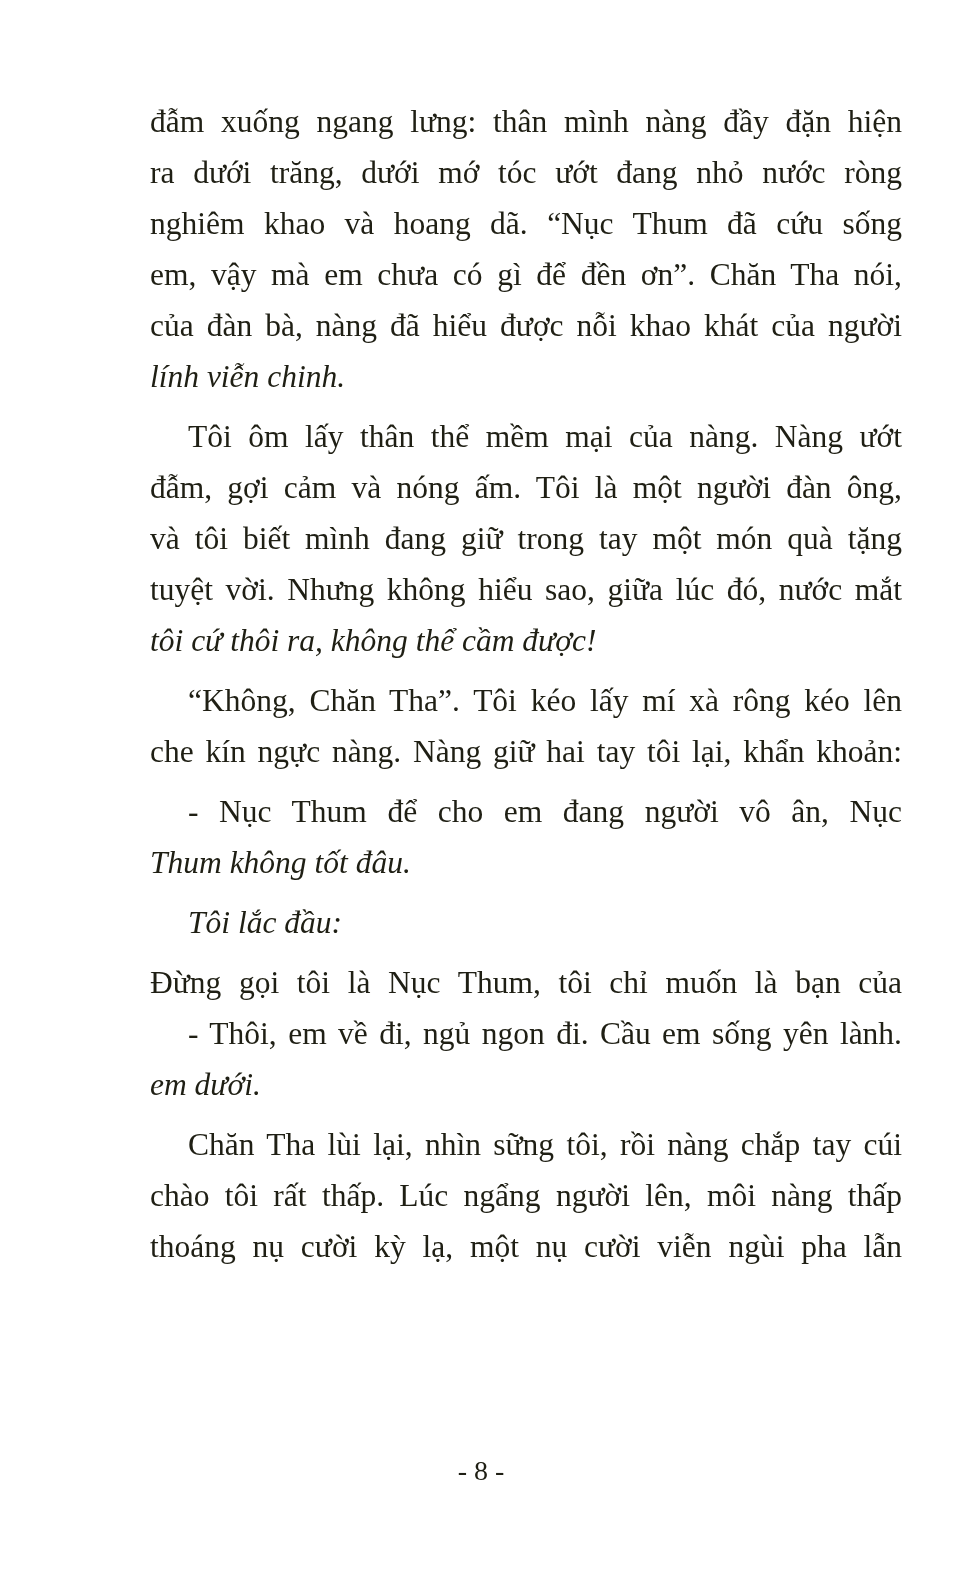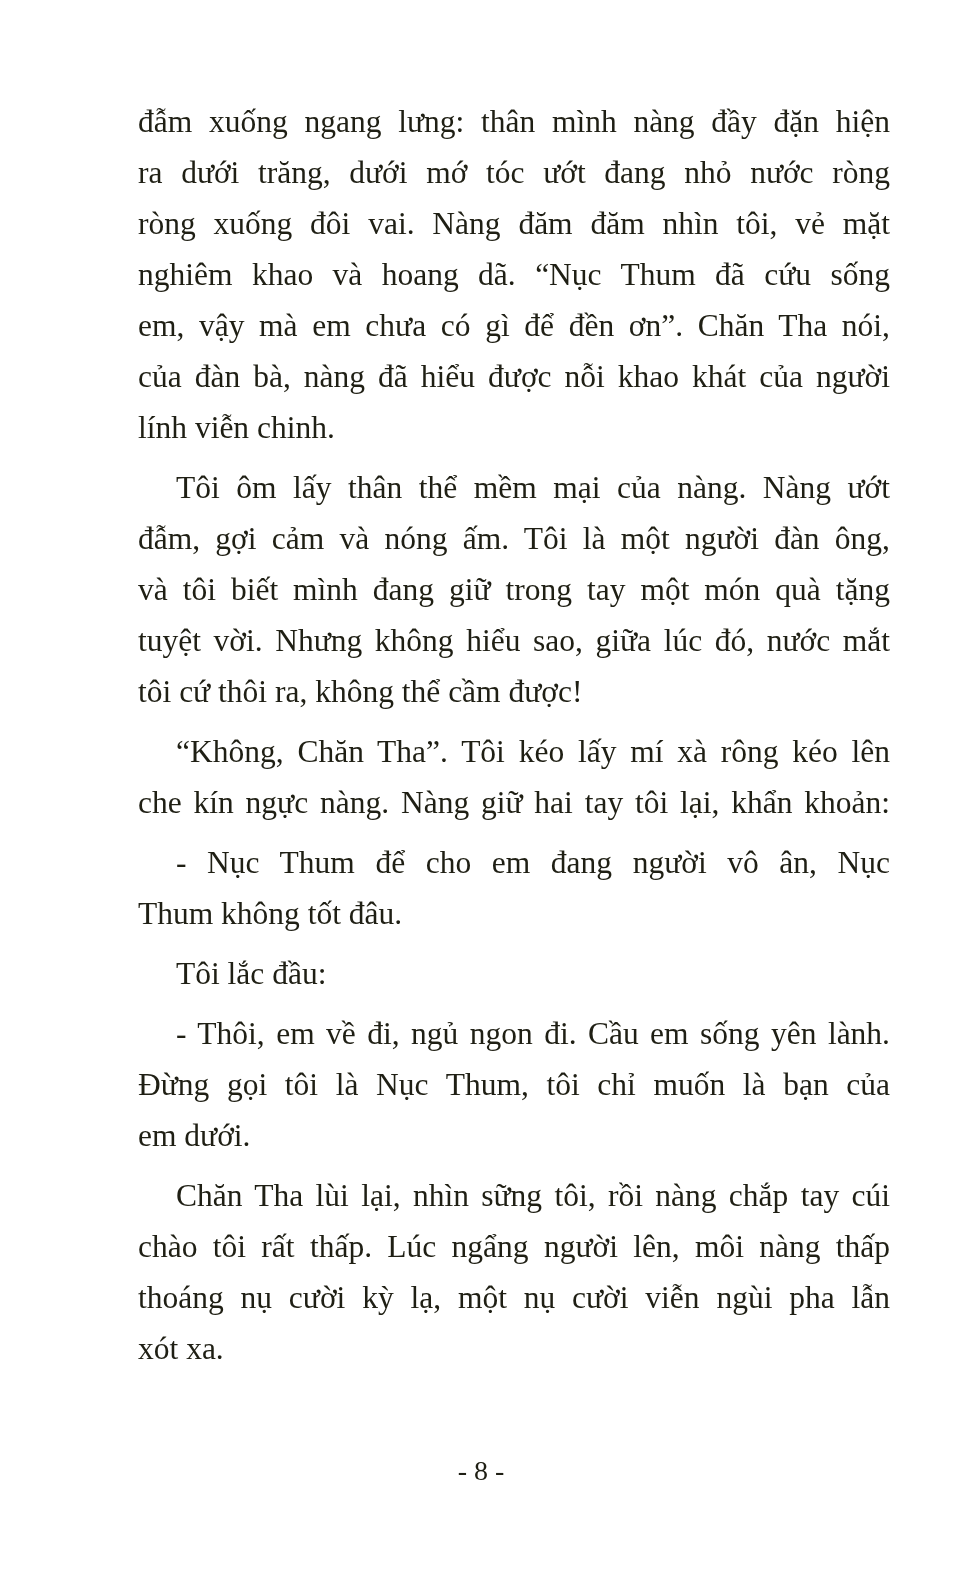--- a/index.html
+++ b/index.html
@@ -8,36 +8,37 @@
       background: #ffffff;
     }
     body {
       width: 962px;
       height: 1576px;
       position: relative;
       overflow: hidden;
     }
     .page {
       position: absolute;
-      left: 138px;
+      left: 150px;
       top: 96px;
       width: 752px;
       font-family: "Liberation Serif", "DejaVu Serif", serif;
       font-size: 31.5px;
       color: #1f1f14;
     }
     .line {
       height: 51px;
       line-height: 51px;
       white-space: nowrap;
       text-align: justify;
       text-align-last: justify;
     }
     .line.last {
       text-align-last: left;
+      font-style: italic;
     }
     .line.indent {
       padding-left: 38px;
     }
     .para {
       margin-bottom: 9px;
     }
     .page-number {
       position: absolute;
       left: 0;
@@ -50,21 +51,20 @@
     }
   </style>
 </head>
 <body>
 
 <div class="page">
 
   <div class="para">
     <div class="line">đẫm xuống ngang lưng: thân mình nàng đầy đặn hiện</div>
     <div class="line">ra dưới trăng, dưới mớ tóc ướt đang nhỏ nước ròng</div>
-    <div class="line">ròng xuống đôi vai. Nàng đăm đăm nhìn tôi, vẻ mặt</div>
     <div class="line">nghiêm khao và hoang dã. “Nục Thum đã cứu sống</div>
     <div class="line">em, vậy mà em chưa có gì để đền ơn”. Chăn Tha nói,</div>
     <div class="line">của đàn bà, nàng đã hiểu được nỗi khao khát của người</div>
     <div class="line last">lính viễn chinh.</div>
   </div>
 
   <div class="para">
     <div class="line indent">Tôi ôm lấy thân thể mềm mại của nàng. Nàng ướt</div>
     <div class="line">đẫm, gợi cảm và nóng ấm. Tôi là một người đàn ông,</div>
     <div class="line">và tôi biết mình đang giữ trong tay một món quà tặng</div>
@@ -80,26 +80,25 @@
   <div class="para">
     <div class="line indent">- Nục Thum để cho em đang người vô ân, Nục</div>
     <div class="line last">Thum không tốt đâu.</div>
   </div>
 
   <div class="para">
     <div class="line indent last">Tôi lắc đầu:</div>
   </div>
 
   <div class="para">
+    <div class="line">Đừng gọi tôi là Nục Thum, tôi chỉ muốn là bạn của</div>
     <div class="line indent">- Thôi, em về đi, ngủ ngon đi. Cầu em sống yên lành.</div>
-    <div class="line">Đừng gọi tôi là Nục Thum, tôi chỉ muốn là bạn của</div>
     <div class="line last">em dưới.</div>
   </div>
 
   <div class="para">
     <div class="line indent">Chăn Tha lùi lại, nhìn sững tôi, rồi nàng chắp tay cúi</div>
     <div class="line">chào tôi rất thấp. Lúc ngẩng người lên, môi nàng thấp</div>
     <div class="line">thoáng nụ cười kỳ lạ, một nụ cười viễn ngùi pha lẫn</div>
-    <div class="line last">xót xa.</div>
   </div>
 </div>
 
 <div class="page-number">- 8 -</div>
 
 </body></html>

